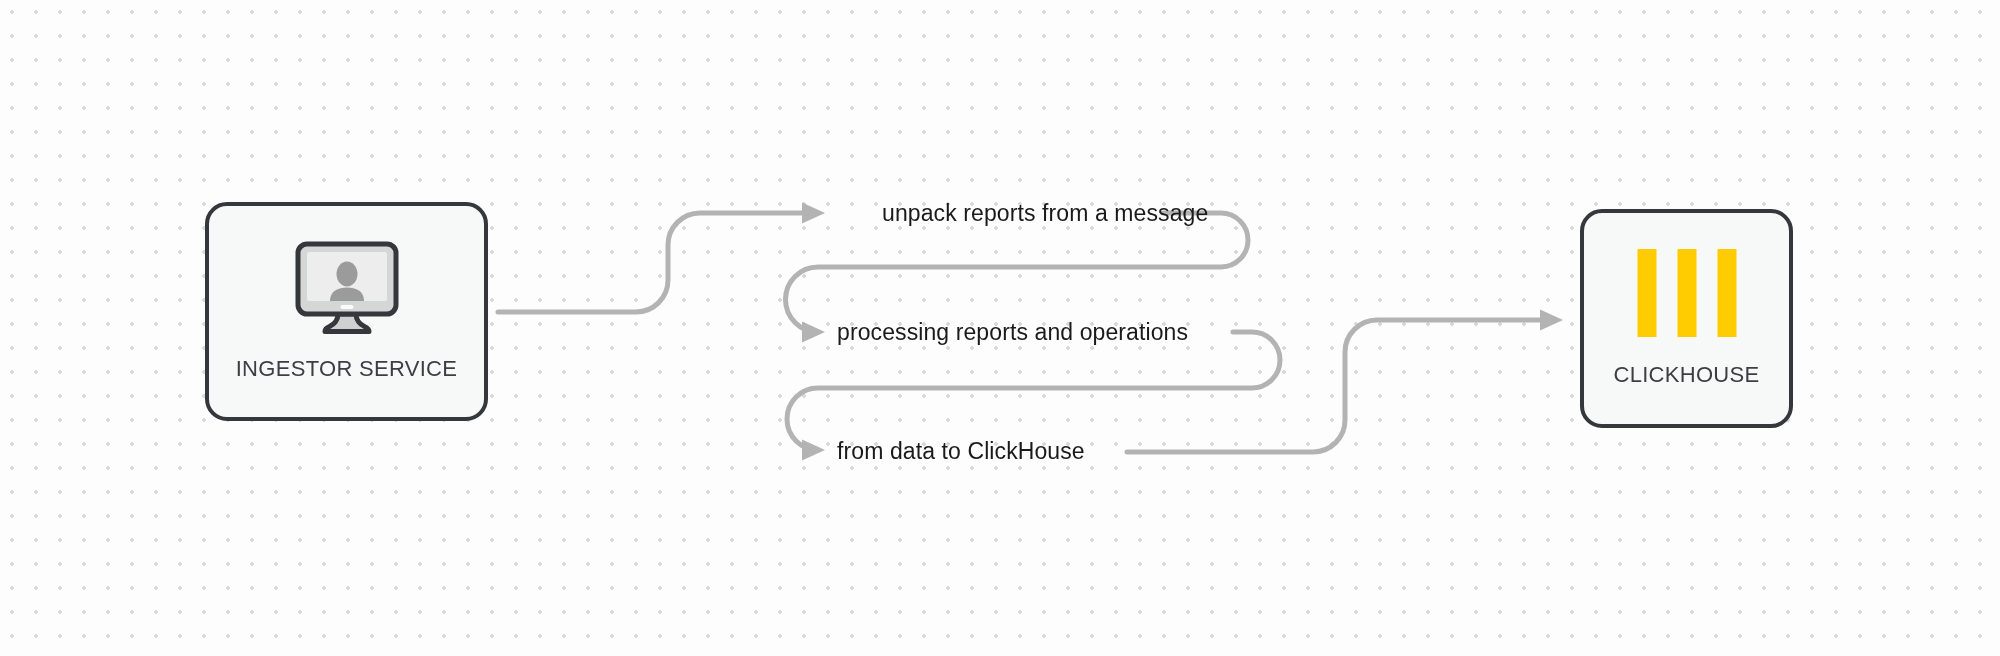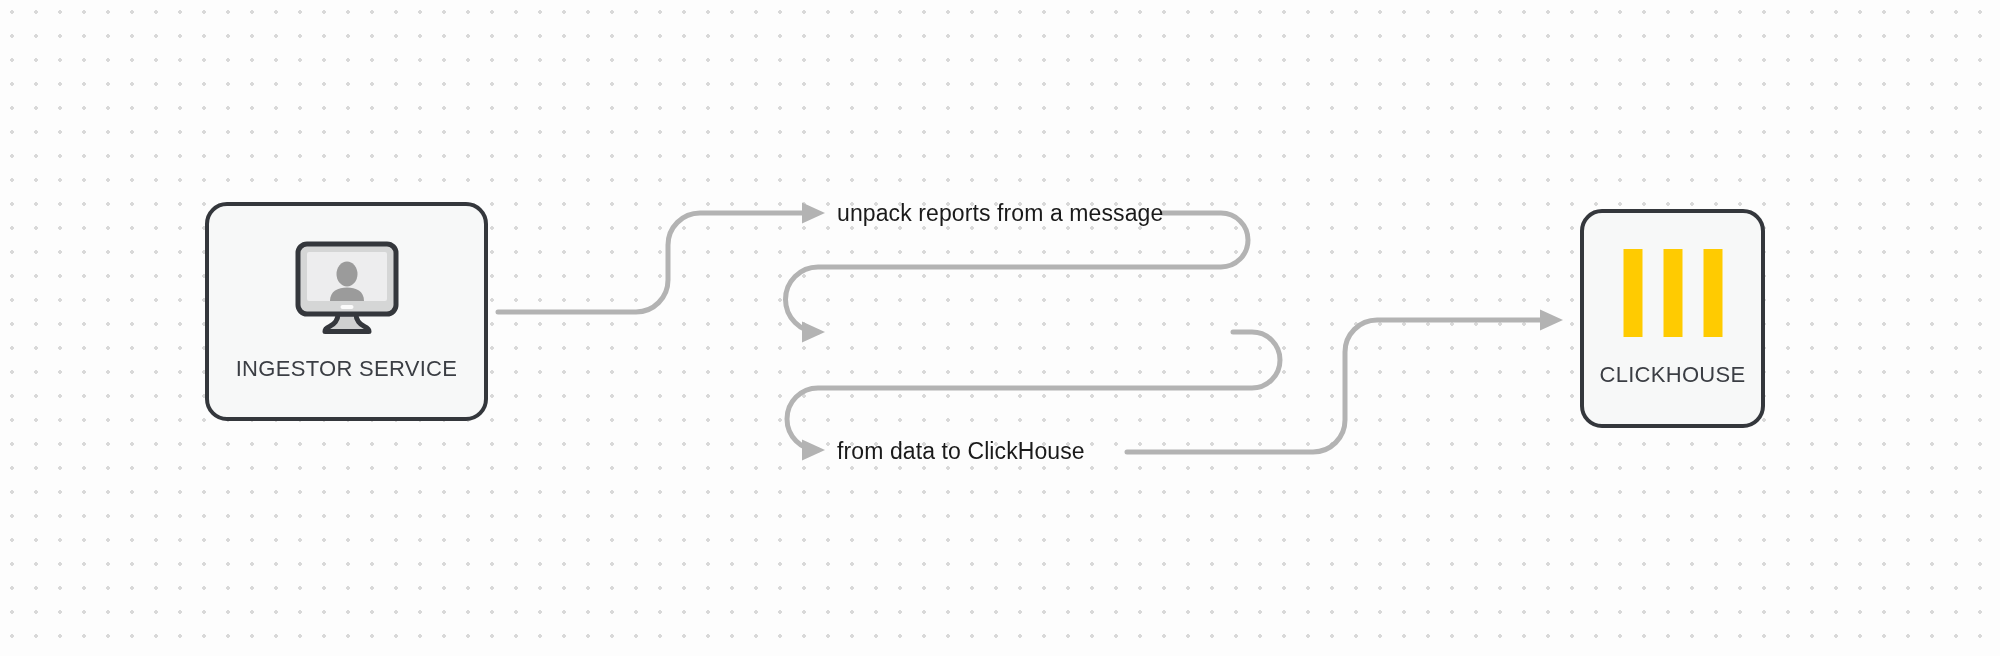--- a/index.html
+++ b/index.html
@@ -44,21 +44,21 @@
     background: #f7f8f8;
     border: 4.5px solid #34373c;
     border-radius: 22px;
   }
   .node-ingestor {
     left: 205px; top: 202px;
     width: 283px; height: 219px;
   }
   .node-clickhouse {
     left: 1580px; top: 209px;
-    width: 185px; height: 219px;
+    width: 213px; height: 219px;
   }
   .node-label {
     position: absolute;
     left: 0;
     width: 100%;
     text-align: center;
     color: #3b3e44;
     font-size: 22px;
     line-height: 25px;
     letter-spacing: 0.3px;
@@ -86,21 +86,21 @@
     background: #ffcb01;
   }
   .step-label {
     position: absolute;
     transform: translateY(-50%);
     font-size: 23px;
     color: #1a1a1a;
     white-space: nowrap;
     letter-spacing: 0.1px;
   }
-  .step-1 { left: 837px; top: 213px; }
+  .step-1 { left: 882px; top: 213px; }
   .step-2 { left: 837px; top: 332px; }
   .step-3 { left: 837px; top: 451px; }
 </style>
 </head>
 <body>
 
 <div class="canvas">
 
   <svg class="connectors" viewBox="0 0 2000 656">
     <path class="conn" d="M 498 312 H 636 A 32 32 0 0 0 668 280 V 245 A 32 32 0 0 1 700 213 H 804"></path>
@@ -128,15 +128,16 @@
   <div class="node node-clickhouse">
     <div class="ch-logo">
       <span class="bar"></span>
       <span class="bar"></span>
       <span class="bar"></span>
     </div>
     <div class="node-label">CLICKHOUSE</div>
   </div>
 
   <div class="step-label step-1">unpack reports from a message</div>
+  <div class="step-label step-2">processing reports and operations</div>
   <div class="step-label step-3">from data to ClickHouse</div>
 
 </div>
 
 </body></html>

